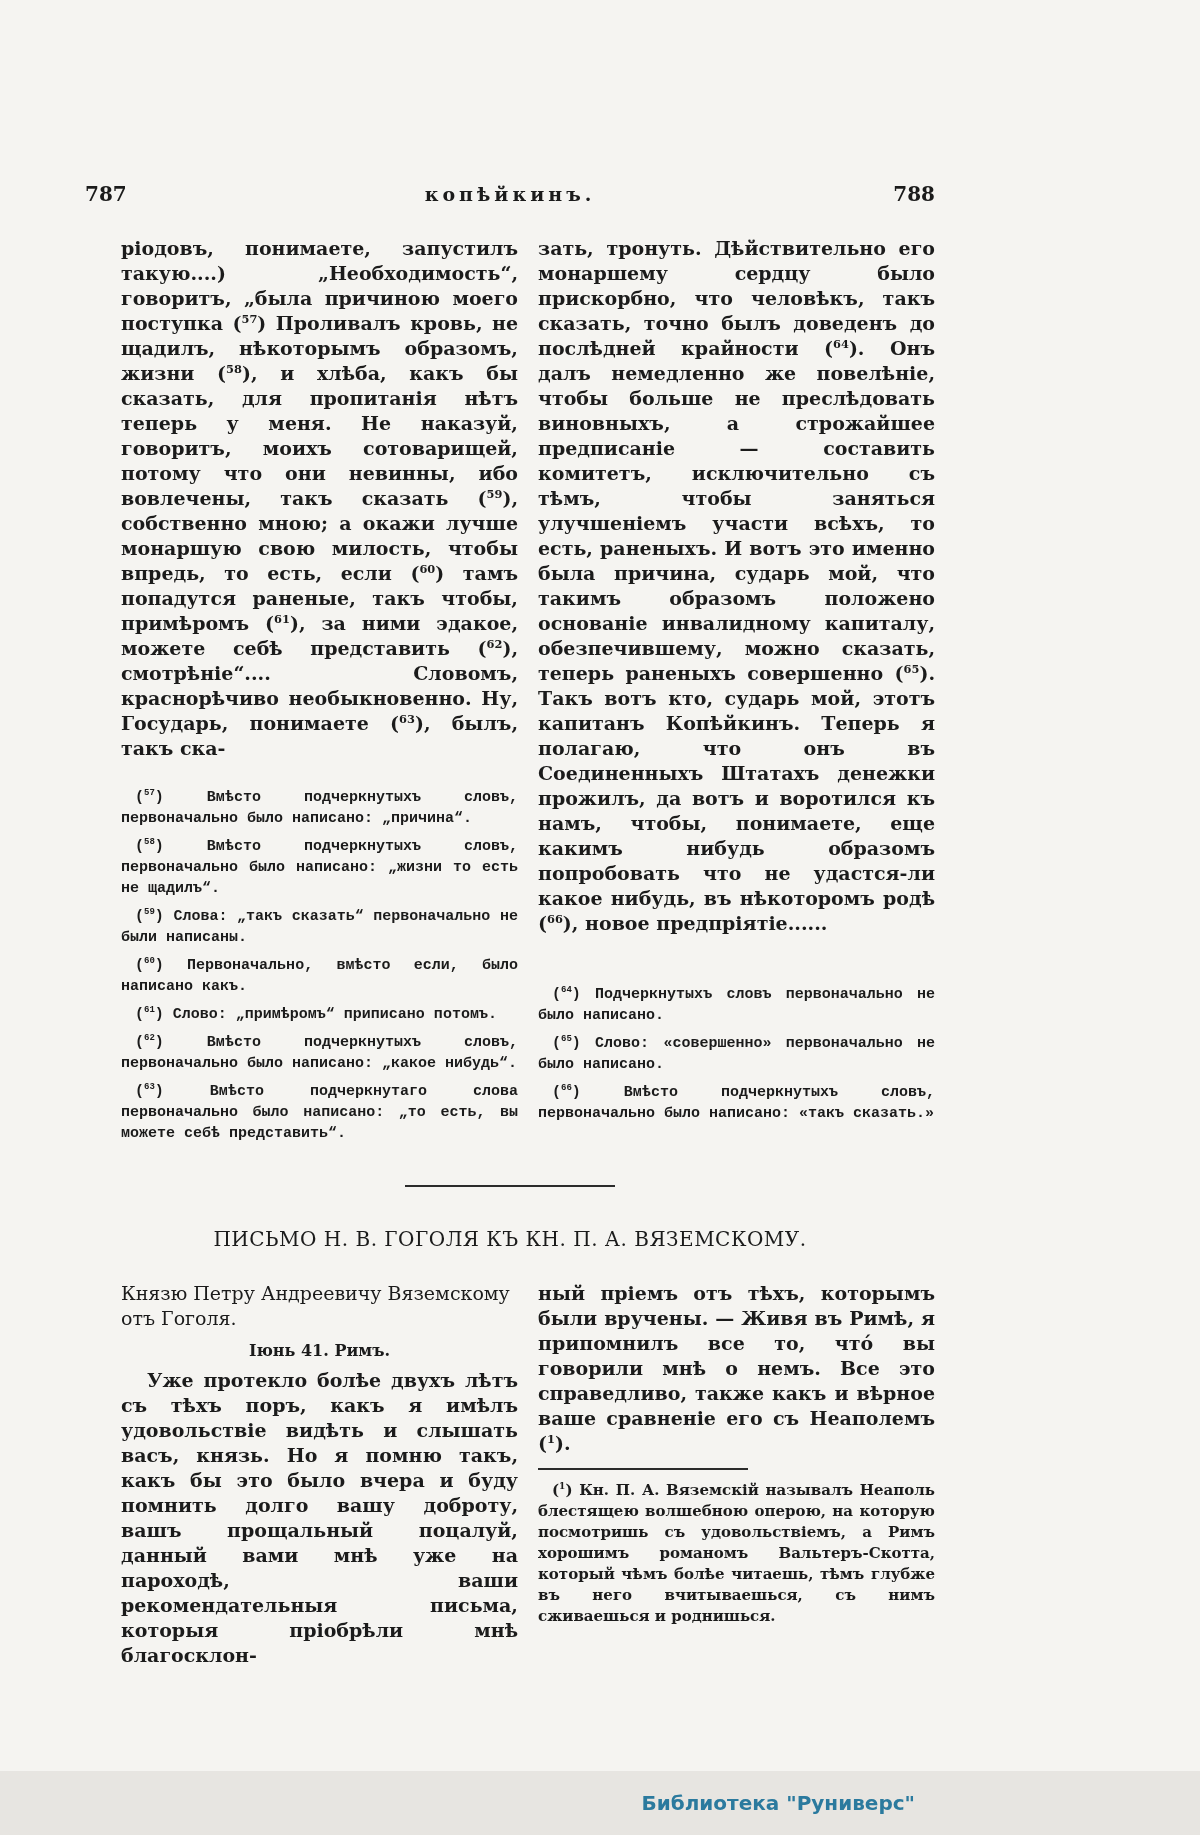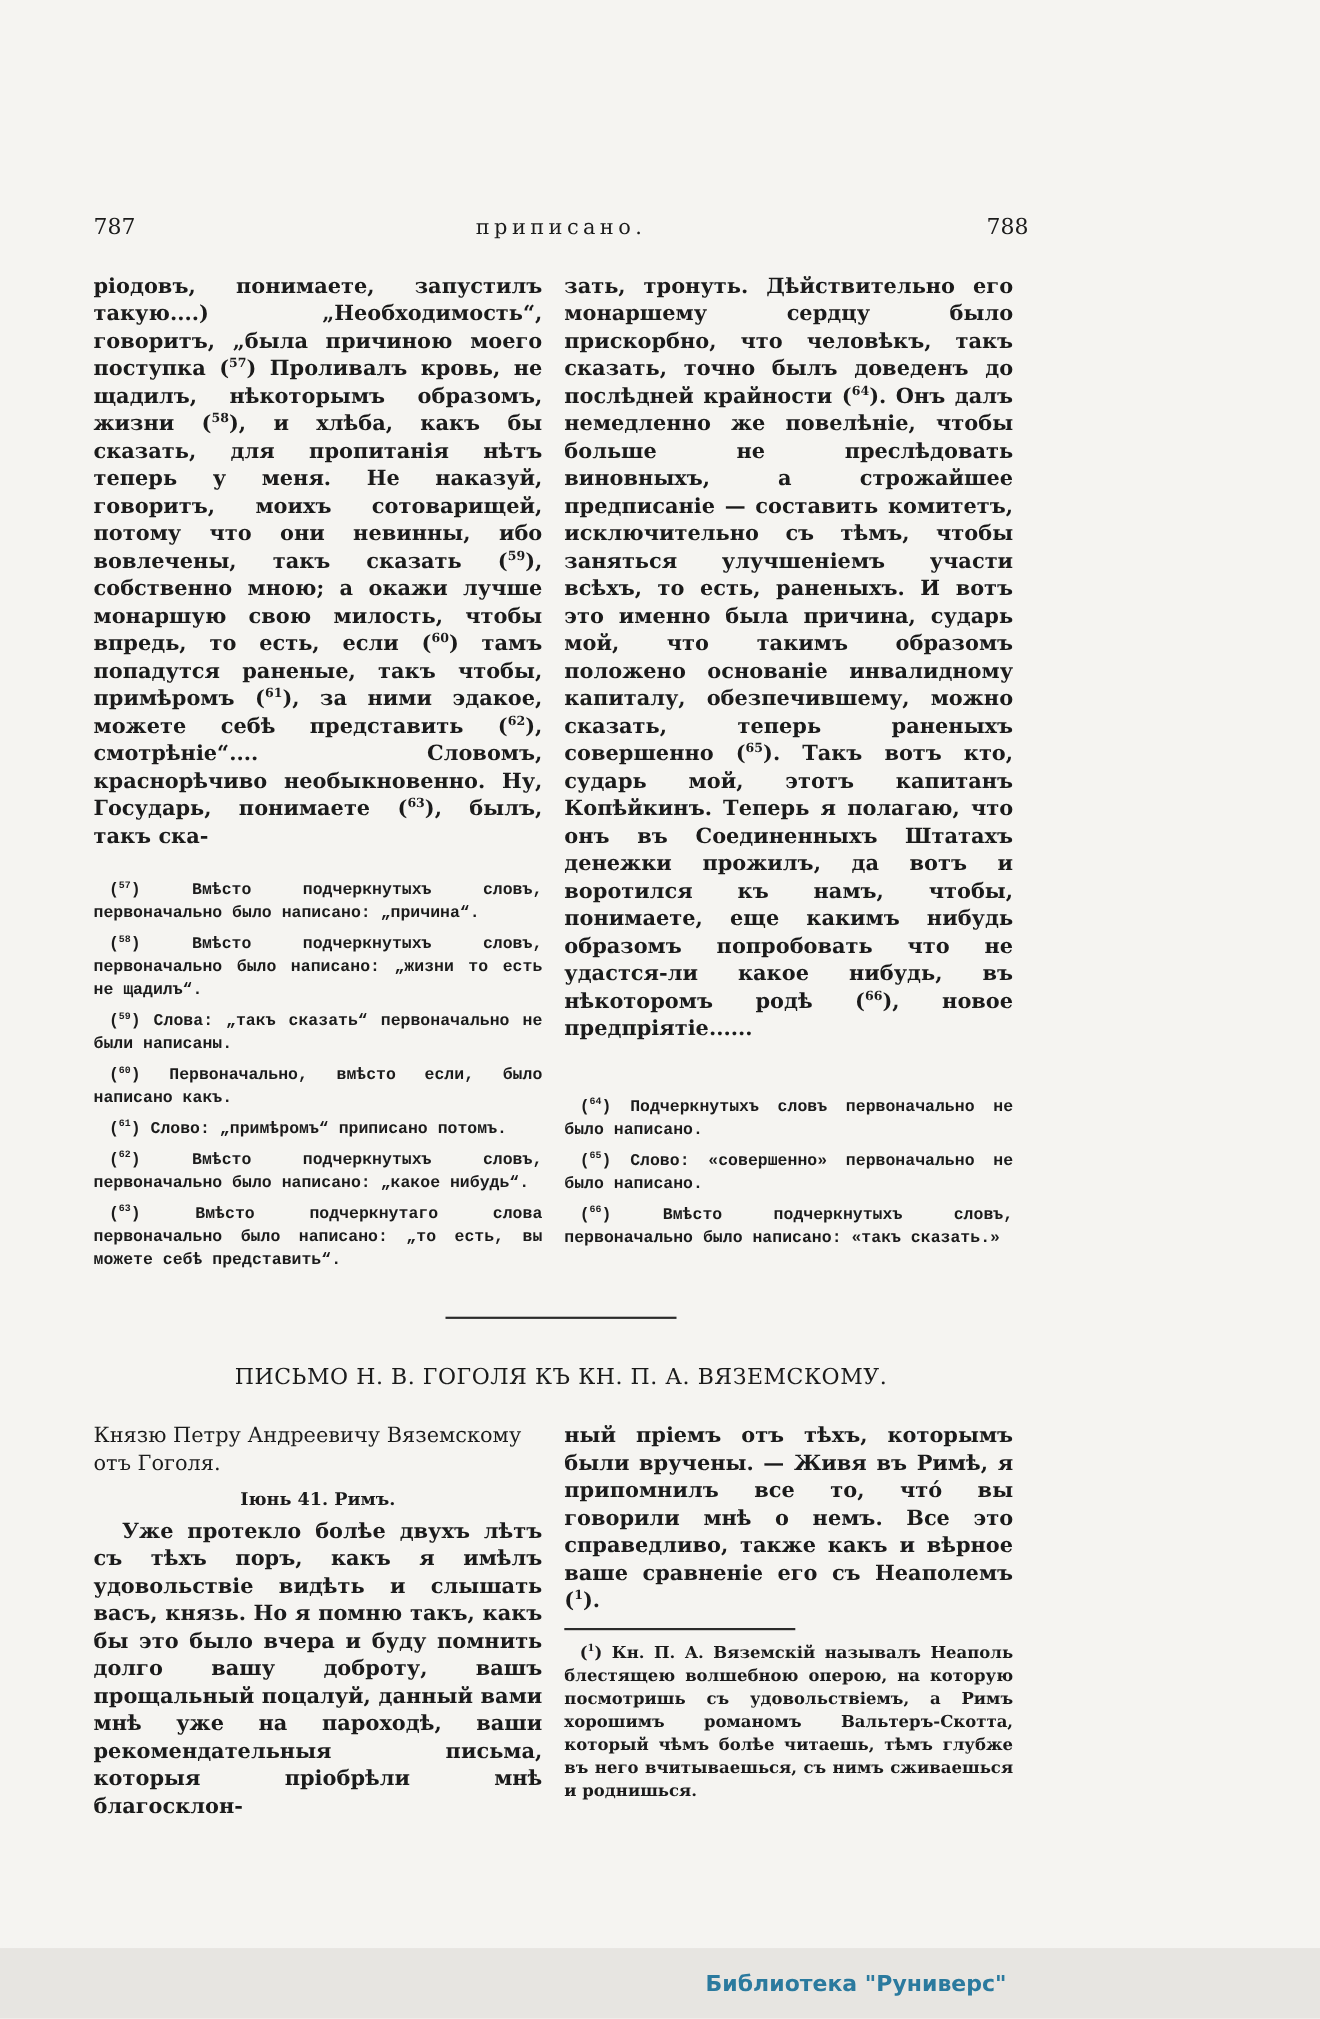--- a/index.html
+++ b/index.html
@@ -14,25 +14,24 @@
   .text-block {
     position: absolute;
     left: 85px; top: 182px;
     width: 850px;
   }
   .page-header {
     display: flex;
     justify-content: space-between;
     align-items: baseline;
     font-size: 20px;
-    font-weight: normal;
-    margin-top: 12px;
+    font-weight: bold;
   }
   .running-title { letter-spacing: 4px; font-size: 19px; }
-  .columns { display: flex; gap: 20px; margin-top: 30px; }
+  .columns { display: flex; gap: 20px; margin-top: 30px; margin-left: 36px; }
   .col { width: 408px; }
   .body-text {
     font-size: 19px;
     line-height: 25px;
     text-align: justify;
     font-weight: bold;
     margin: 0;
   }
   .body-text sup, .footnotes sup, .fn sup {
     font-size: 0.6em;
@@ -96,21 +95,21 @@
   }
 </style>
 </head>
 <body>
 
 <div class="page">
   <div class="text-block">
 
     <div class="page-header">
       <span>787</span>
-      <span class="running-title">приписано.</span>
+      <span class="running-title">копѣйкинъ.</span>
       <span>788</span>
     </div>
 
     <div class="columns">
       <div class="col">
         <p class="body-text">ріодовъ, понимаете, запустилъ такую....) „Необходимость“, говоритъ, „была причиною моего поступка (<sup>57</sup>) Проливалъ кровь, не щадилъ, нѣкоторымъ образомъ, жизни (<sup>58</sup>), и хлѣба, какъ бы сказать, для пропитанія нѣтъ теперь у меня. Не наказуй, говоритъ, моихъ сотоварищей, потому что они невинны, ибо вовлечены, такъ сказать (<sup>59</sup>), собственно мною; а окажи лучше монаршую свою милость, чтобы впредь, то есть, если (<sup>60</sup>) тамъ попадутся раненые, такъ чтобы, примѣромъ (<sup>61</sup>), за ними эдакое, можете себѣ представить (<sup>62</sup>), смотрѣніе“.... Словомъ, краснорѣчиво необыкновенно. Ну, Государь, понимаете (<sup>63</sup>), былъ, такъ ска-</p>
         <div class="footnotes">
           <p>(<sup>57</sup>) Вмѣсто подчеркнутыхъ словъ, первоначально было написано: „причина“.</p>
           <p>(<sup>58</sup>) Вмѣсто подчеркнутыхъ словъ, первоначально было написано: „жизни то есть не щадилъ“.</p>
           <p>(<sup>59</sup>) Слова: „такъ сказать“ первоначально не были написаны.</p>

